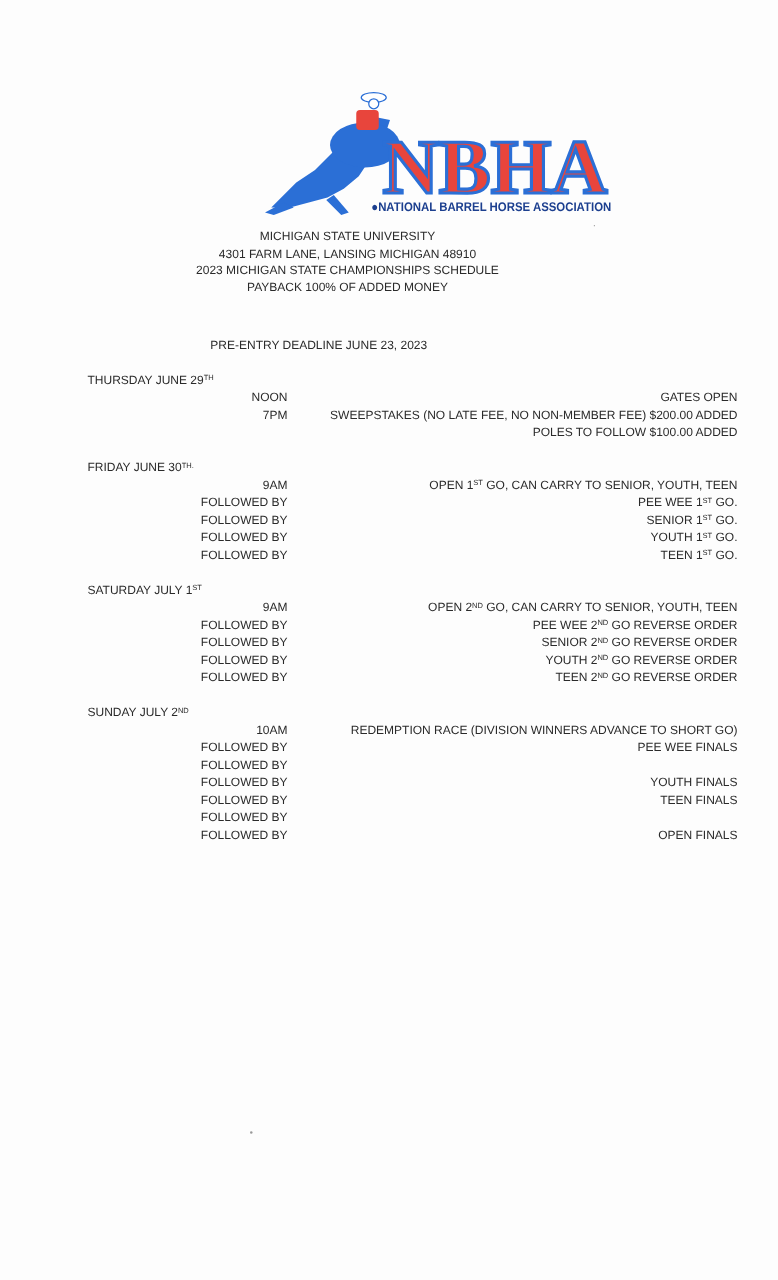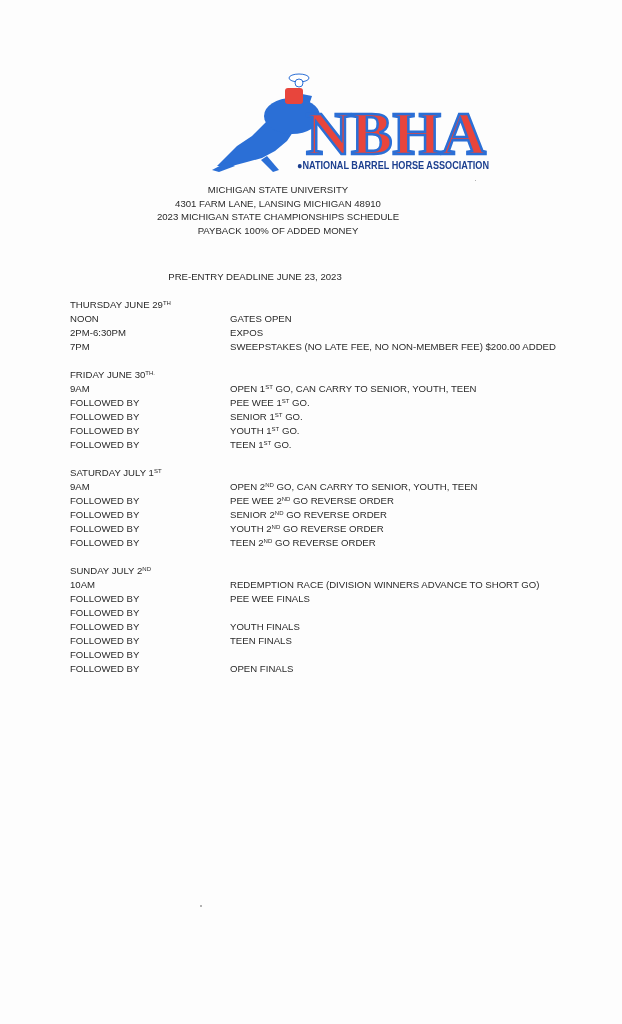--- a/index.html
+++ b/index.html
@@ -8,21 +8,21 @@
       font-family: "Liberation Sans", "DejaVu Sans", sans-serif; color: #2a2a2a;
     }
     .logo { position: absolute; left: 207px; top: 66px; width: 285px; height: 108px; }
     .logo svg { width: 100%; height: 100%; }
     .header { position: absolute; left: 0; top: 183px; width: 556px; text-align: center; font-size: 9.6px; line-height: 13.5px; }
     .header .line { display: block; }
     .deadline { position: absolute; left: 0; top: 271px; width: 510px; text-align: center; font-size: 9.6px; }
     .schedule { position: absolute; left: 70px; top: 298px; width: 520px; font-size: 9.6px; }
     .day { margin-bottom: 14px; }
     .day-title { height: 14px; line-height: 14px; }
-    .row { display: flex; height: 14px; line-height: 14px; }
+    .row { display: flex; height: 14px; line-height: 14px; text-align: right; }
     .time { width: 160px; flex: none; }
     .event { flex: 1; white-space: nowrap; }
     sup { font-size: 6px; vertical-align: 3px; line-height: 0; }
     .speck { position: absolute; width: 2px; height: 2px; background: #999; border-radius: 1px; }
   </style>
 </head>
 <body>
 
 <div class="logo">
   <svg viewBox="0 0 285 108">
@@ -57,26 +57,26 @@
 
 <div class="schedule">
 
   <div class="day">
     <div class="day-title">THURSDAY JUNE 29<sup>TH</sup></div>
     <div class="row">
         <span class="time">NOON</span>
         <span class="event">GATES OPEN</span>
       </div>
     <div class="row">
-        <span class="time">2PM-6:30PM</span>
-        <span class="event">EXPOS</span>
+        <span class="time">7PM</span>
+        <span class="event">SWEEPSTAKES (NO LATE FEE, NO NON-MEMBER FEE) $200.00 ADDED</span>
       </div>
     <div class="row">
-        <span class="time">7PM</span>
-        <span class="event">SWEEPSTAKES (NO LATE FEE, NO NON-MEMBER FEE) $200.00 ADDED</span>
+        <span class="time"></span>
+        <span class="event">POLES TO FOLLOW $100.00 ADDED</span>
       </div>
   </div>
 
   <div class="day">
     <div class="day-title">FRIDAY JUNE 30<sup>TH.</sup></div>
     <div class="row">
         <span class="time">9AM</span>
         <span class="event">OPEN 1<sup>ST</sup> GO, CAN CARRY TO SENIOR, YOUTH, TEEN</span>
       </div>
     <div class="row">

